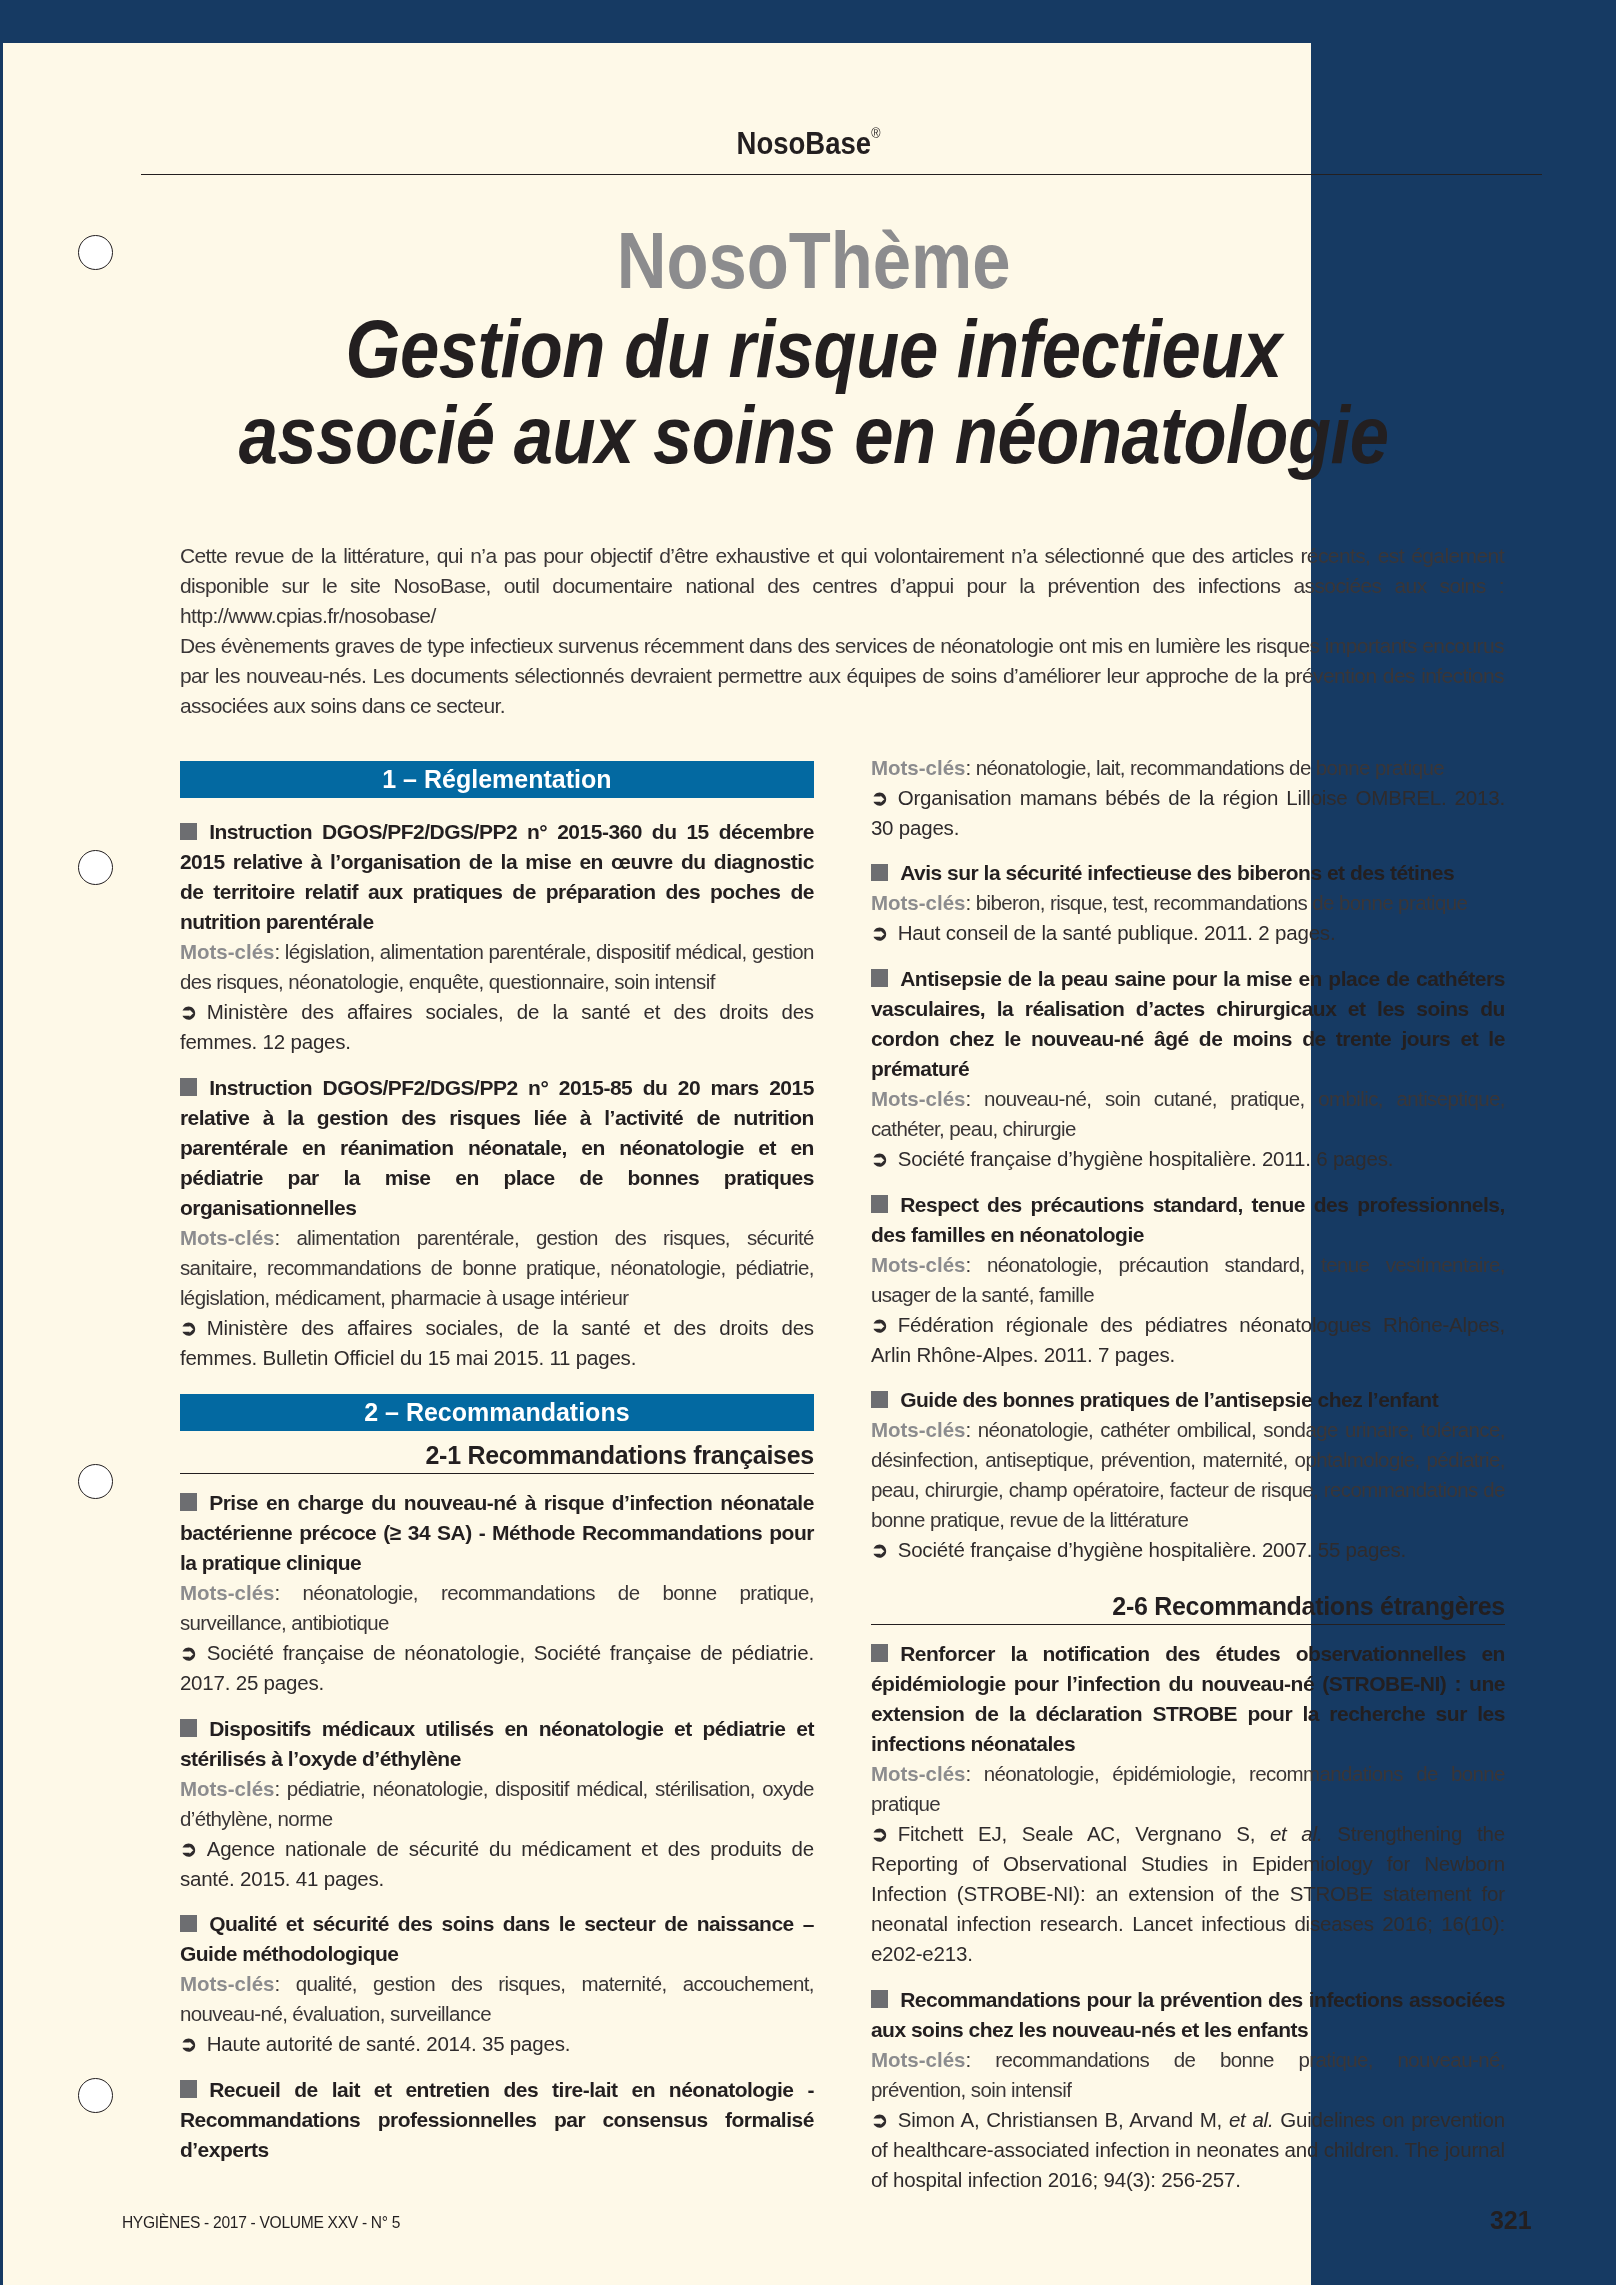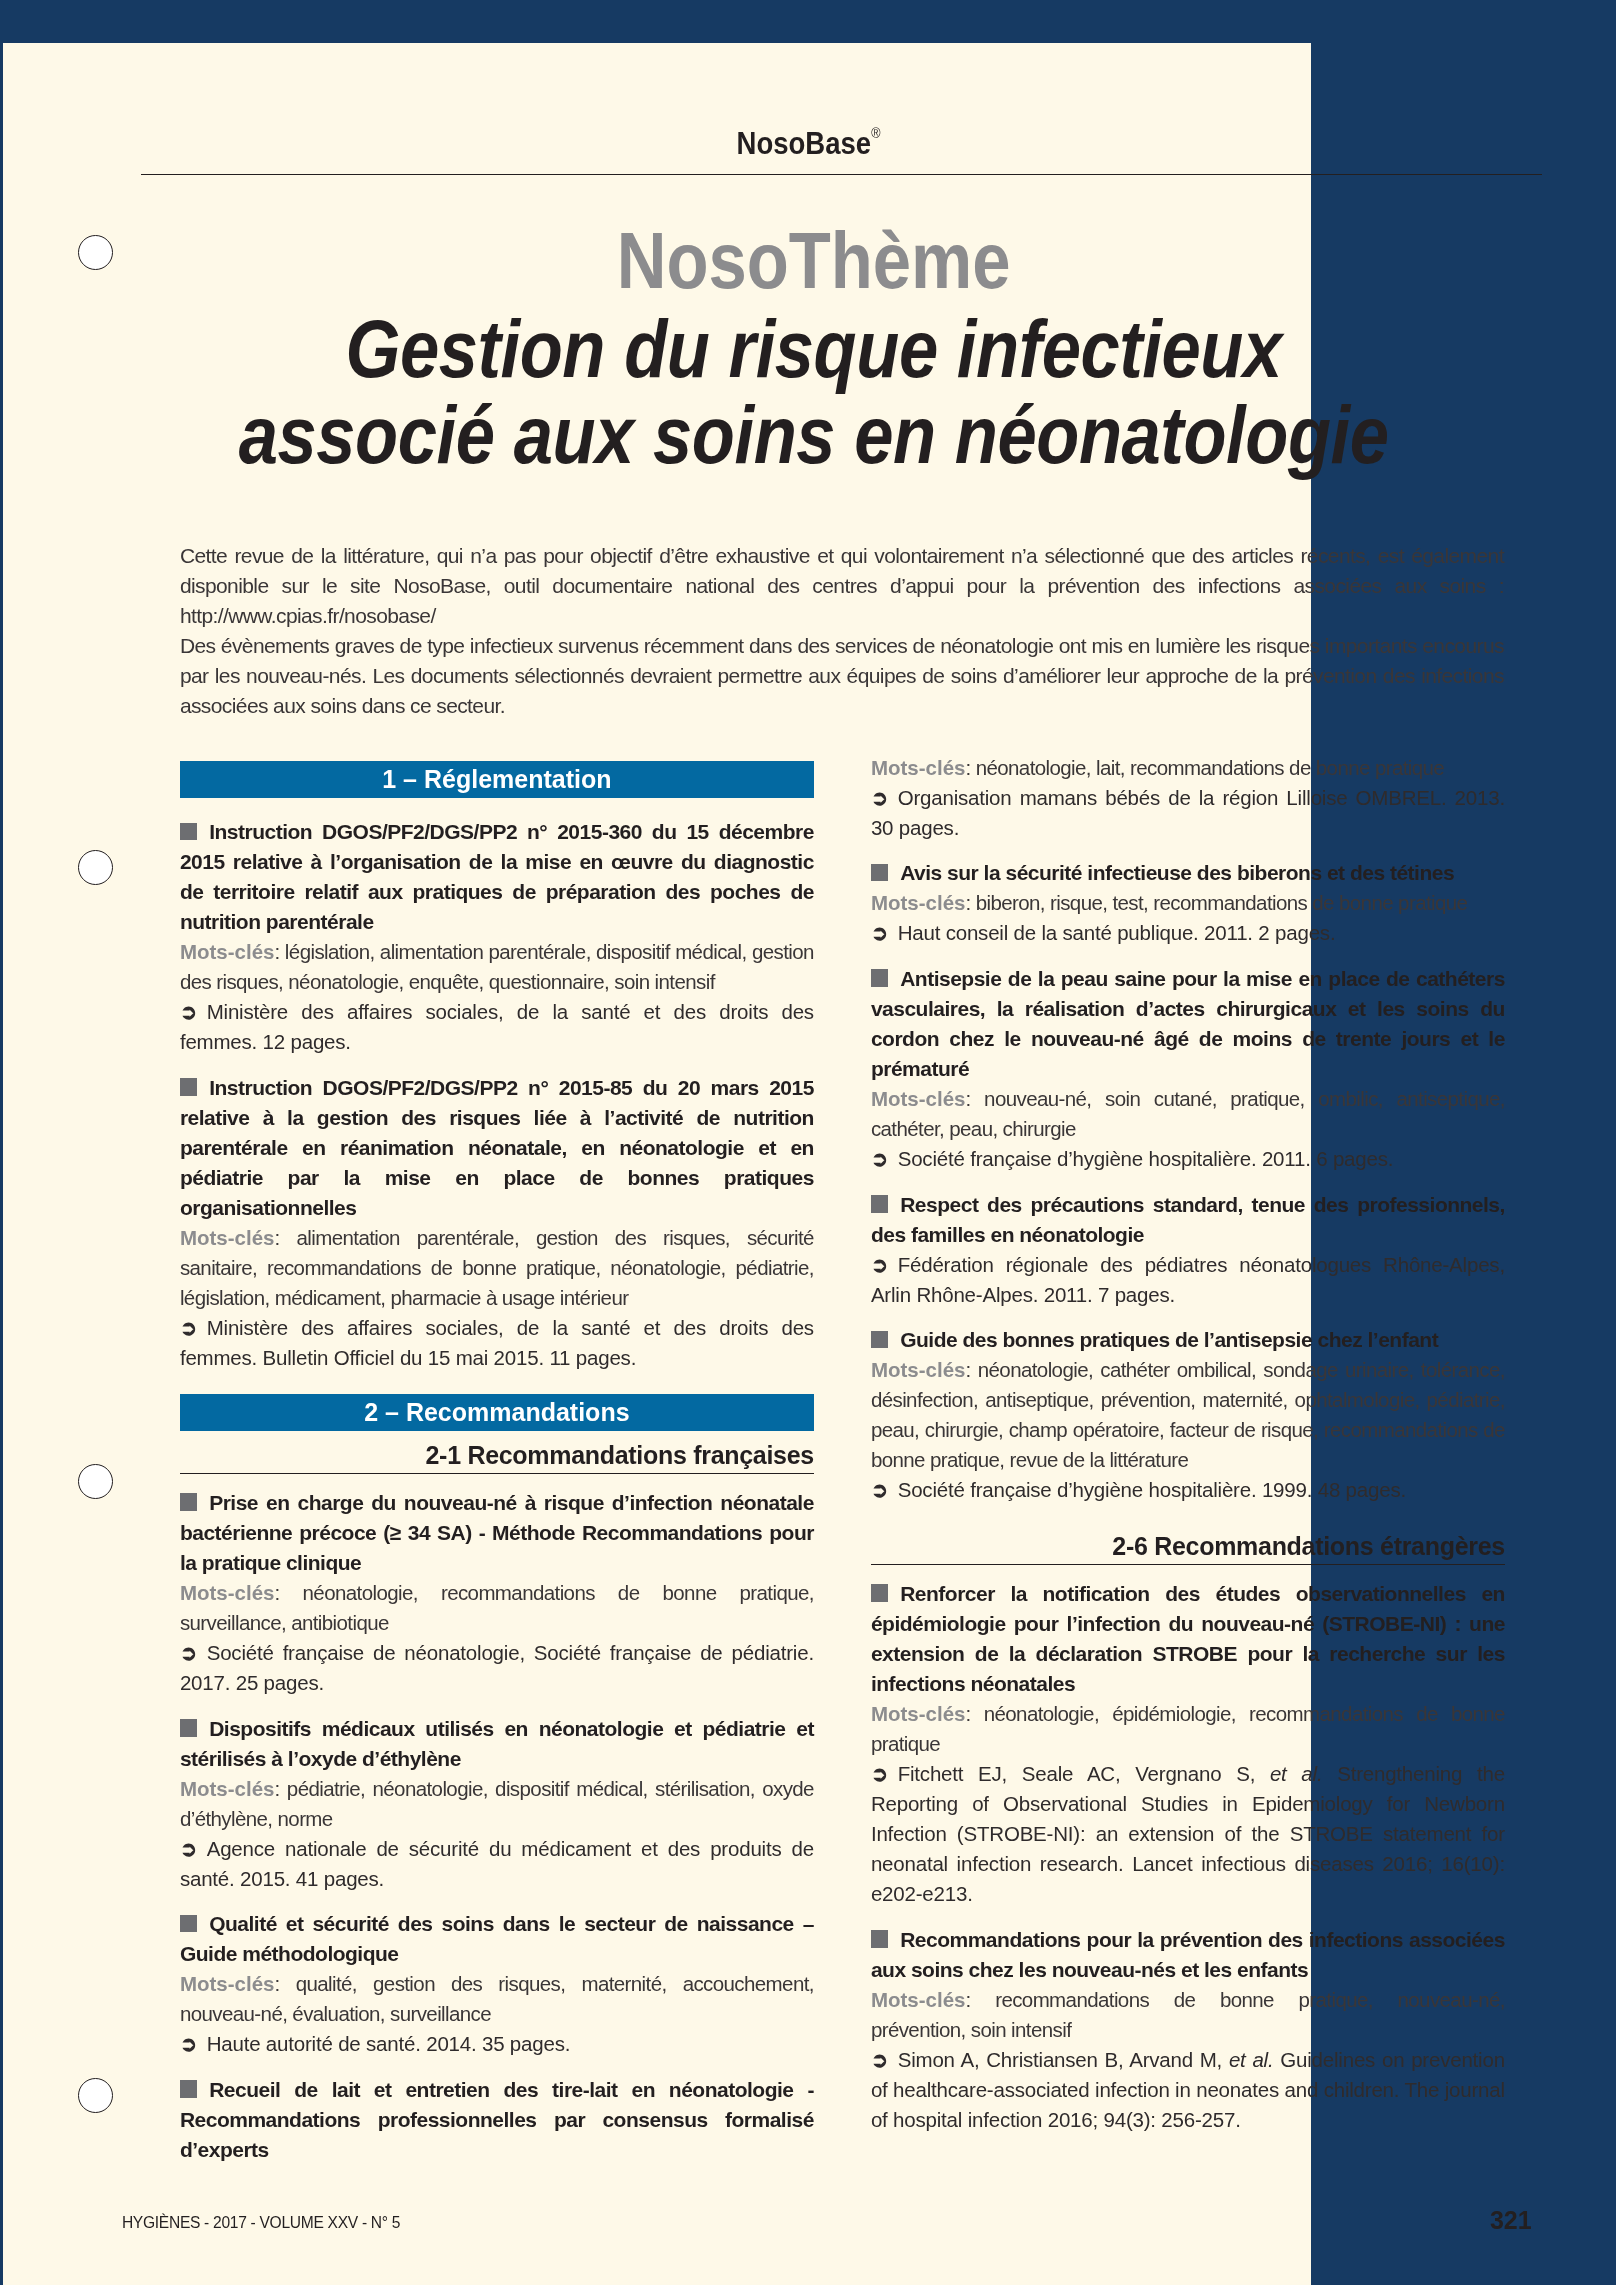--- a/index.html
+++ b/index.html
@@ -162,26 +162,27 @@
         <div class="keywords"><span class="kw-label">Mots-clés</span><span>: biberon, risque, test, recommandations de bonne pratique</span></div>
         <div class="source"><span class="arrow">➲</span><span>Haut conseil de la santé publique. 2011. 2 pages.</span></div>
       </div>
     <div class="entry">
         <div class="entry-title"><span class="sq"></span><span>Antisepsie de la peau saine pour la mise en place de cathéters vasculaires, la réalisation d’actes chirurgicaux et les soins du cordon chez le nouveau-né âgé de moins de trente jours et le prématuré</span></div>
         <div class="keywords"><span class="kw-label">Mots-clés</span><span>: nouveau-né, soin cutané, pratique, ombilic, antiseptique, cathéter, peau, chirurgie</span></div>
         <div class="source"><span class="arrow">➲</span><span>Société française d’hygiène hospitalière. 2011. 6 pages.</span></div>
       </div>
     <div class="entry">
         <div class="entry-title"><span class="sq"></span><span>Respect des précautions standard, tenue des professionnels, des familles en néonatologie</span></div>
+        <div class="keywords"><span class="kw-label">Mots-clés</span><span>: néonatologie, précaution standard, tenue vestimentaire, usager de la santé, famille</span></div>
         <div class="source"><span class="arrow">➲</span><span>Fédération régionale des pédiatres néonatologues Rhône-Alpes, Arlin Rhône-Alpes. 2011. 7 pages.</span></div>
       </div>
     <div class="entry" style="margin-bottom:25px">
         <div class="entry-title"><span class="sq"></span><span>Guide des bonnes pratiques de l’antisepsie chez l’enfant</span></div>
         <div class="keywords"><span class="kw-label">Mots-clés</span><span>: néonatologie, cathéter ombilical, sondage urinaire, tolérance, désinfection, antiseptique, prévention, maternité, ophtalmologie, pédiatrie, peau, chirurgie, champ opératoire, facteur de risque, recommandations de bonne pratique, revue de la littérature</span></div>
-        <div class="source"><span class="arrow">➲</span><span>Société française d’hygiène hospitalière. 1999. 48 pages.</span></div>
+        <div class="source"><span class="arrow">➲</span><span>Société française d’hygiène hospitalière. 2007. 55 pages.</span></div>
       </div>
 
     <div class="subsection">2-6 Recommandations étrangères</div>
     <div class="entry">
         <div class="entry-title"><span class="sq"></span><span>Renforcer la notification des études observationnelles en épidémiologie pour l’infection du nouveau-né (STROBE-NI) : une extension de la déclaration STROBE pour la recherche sur les infections néonatales</span></div>
         <div class="keywords"><span class="kw-label">Mots-clés</span><span>: néonatologie, épidémiologie, recommandations de bonne pratique</span></div>
         <div class="source"><span class="arrow">➲</span><span>Fitchett EJ, Seale AC, Vergnano S, </span><i>et al.</i><span> Strengthening the Reporting of Observational Studies in Epidemiology for Newborn Infection (STROBE-NI): an extension of the STROBE statement for neonatal infection research. Lancet infectious diseases 2016; 16(10): e202-e213.</span></div>
       </div>
     <div class="entry">
         <div class="entry-title"><span class="sq"></span><span>Recommandations pour la prévention des infections associées aux soins chez les nouveau-nés et les enfants</span></div>

